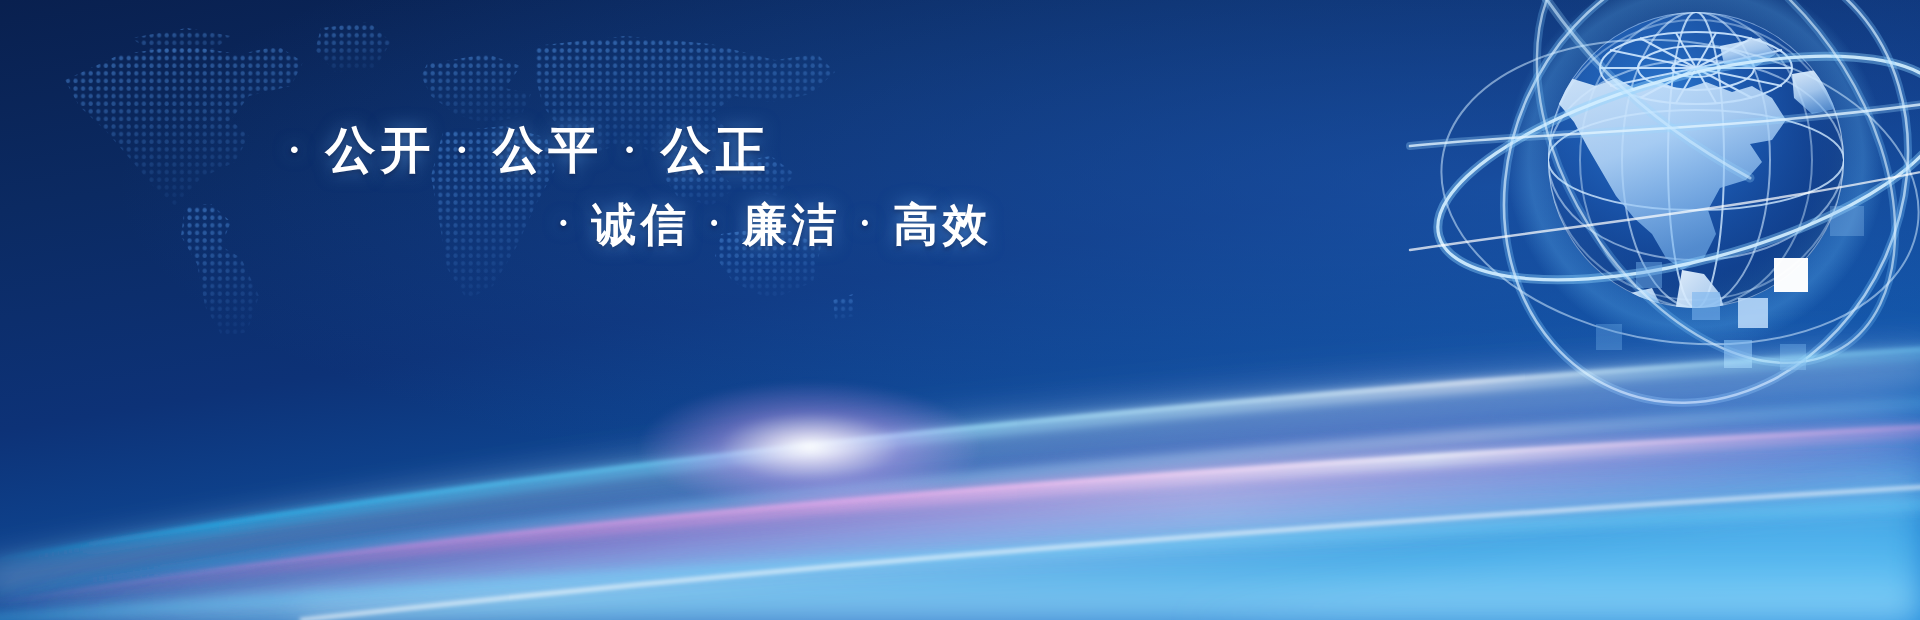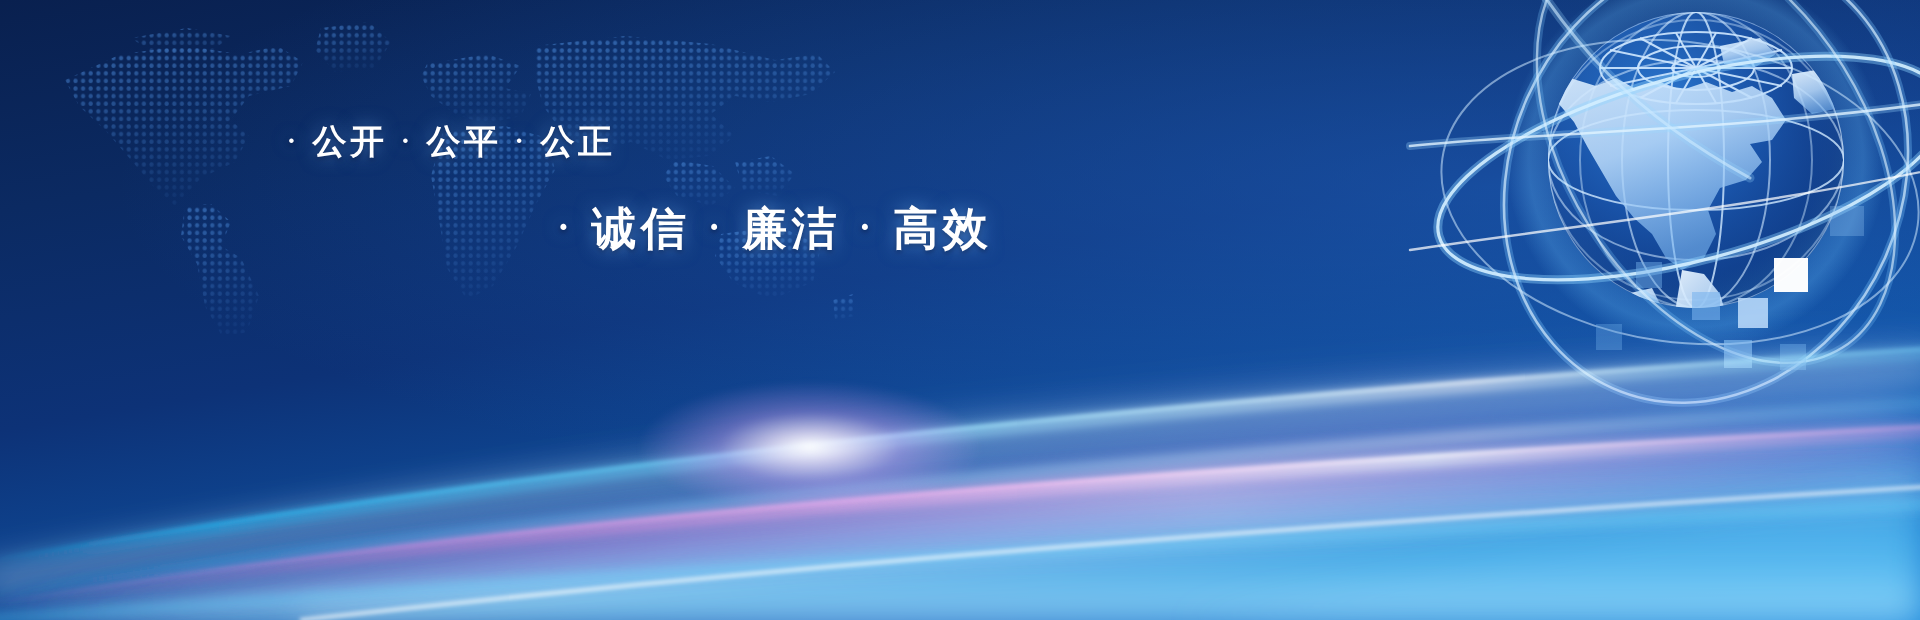--- a/index.html
+++ b/index.html
@@ -15,22 +15,22 @@
   .dotmap{position:absolute;left:35px;top:10px;width:820px;height:330px;opacity:.95;}
   .dotmap svg{width:100%;height:100%;display:block;}
 
   
   .copy{position:absolute;left:0;top:125px;width:1100px;}
   .line{
     color:#fff;font-weight:700;letter-spacing:.10em;
     text-shadow:0 0 18px rgba(120,190,255,.55),0 2px 5px rgba(0,10,40,.55);
     white-space:nowrap;
   }
-  .line1{font-size:34px;line-height:1;margin-left:285px;}
-  .line2{font-size:45px;line-height:1;margin-left:555px;margin-top:48px;}
+  .line1{font-size:50px;line-height:1;margin-left:285px;}
+  .line2{font-size:45px;line-height:1;margin-left:555px;margin-top:28px;}
   .line .sep{font-size:.82em;vertical-align:.10em;padding:0 .06em;}
   .line .gap{display:inline-block;width:.34em;}
 
   
   .globe{position:absolute;right:-20px;top:-18px;width:520px;height:430px;}
   .globe svg{width:100%;height:100%;display:block;overflow:visible;}
 
   
   .pixels{position:absolute;right:18px;bottom:210px;width:260px;height:170px;}
   .px{position:absolute;}

